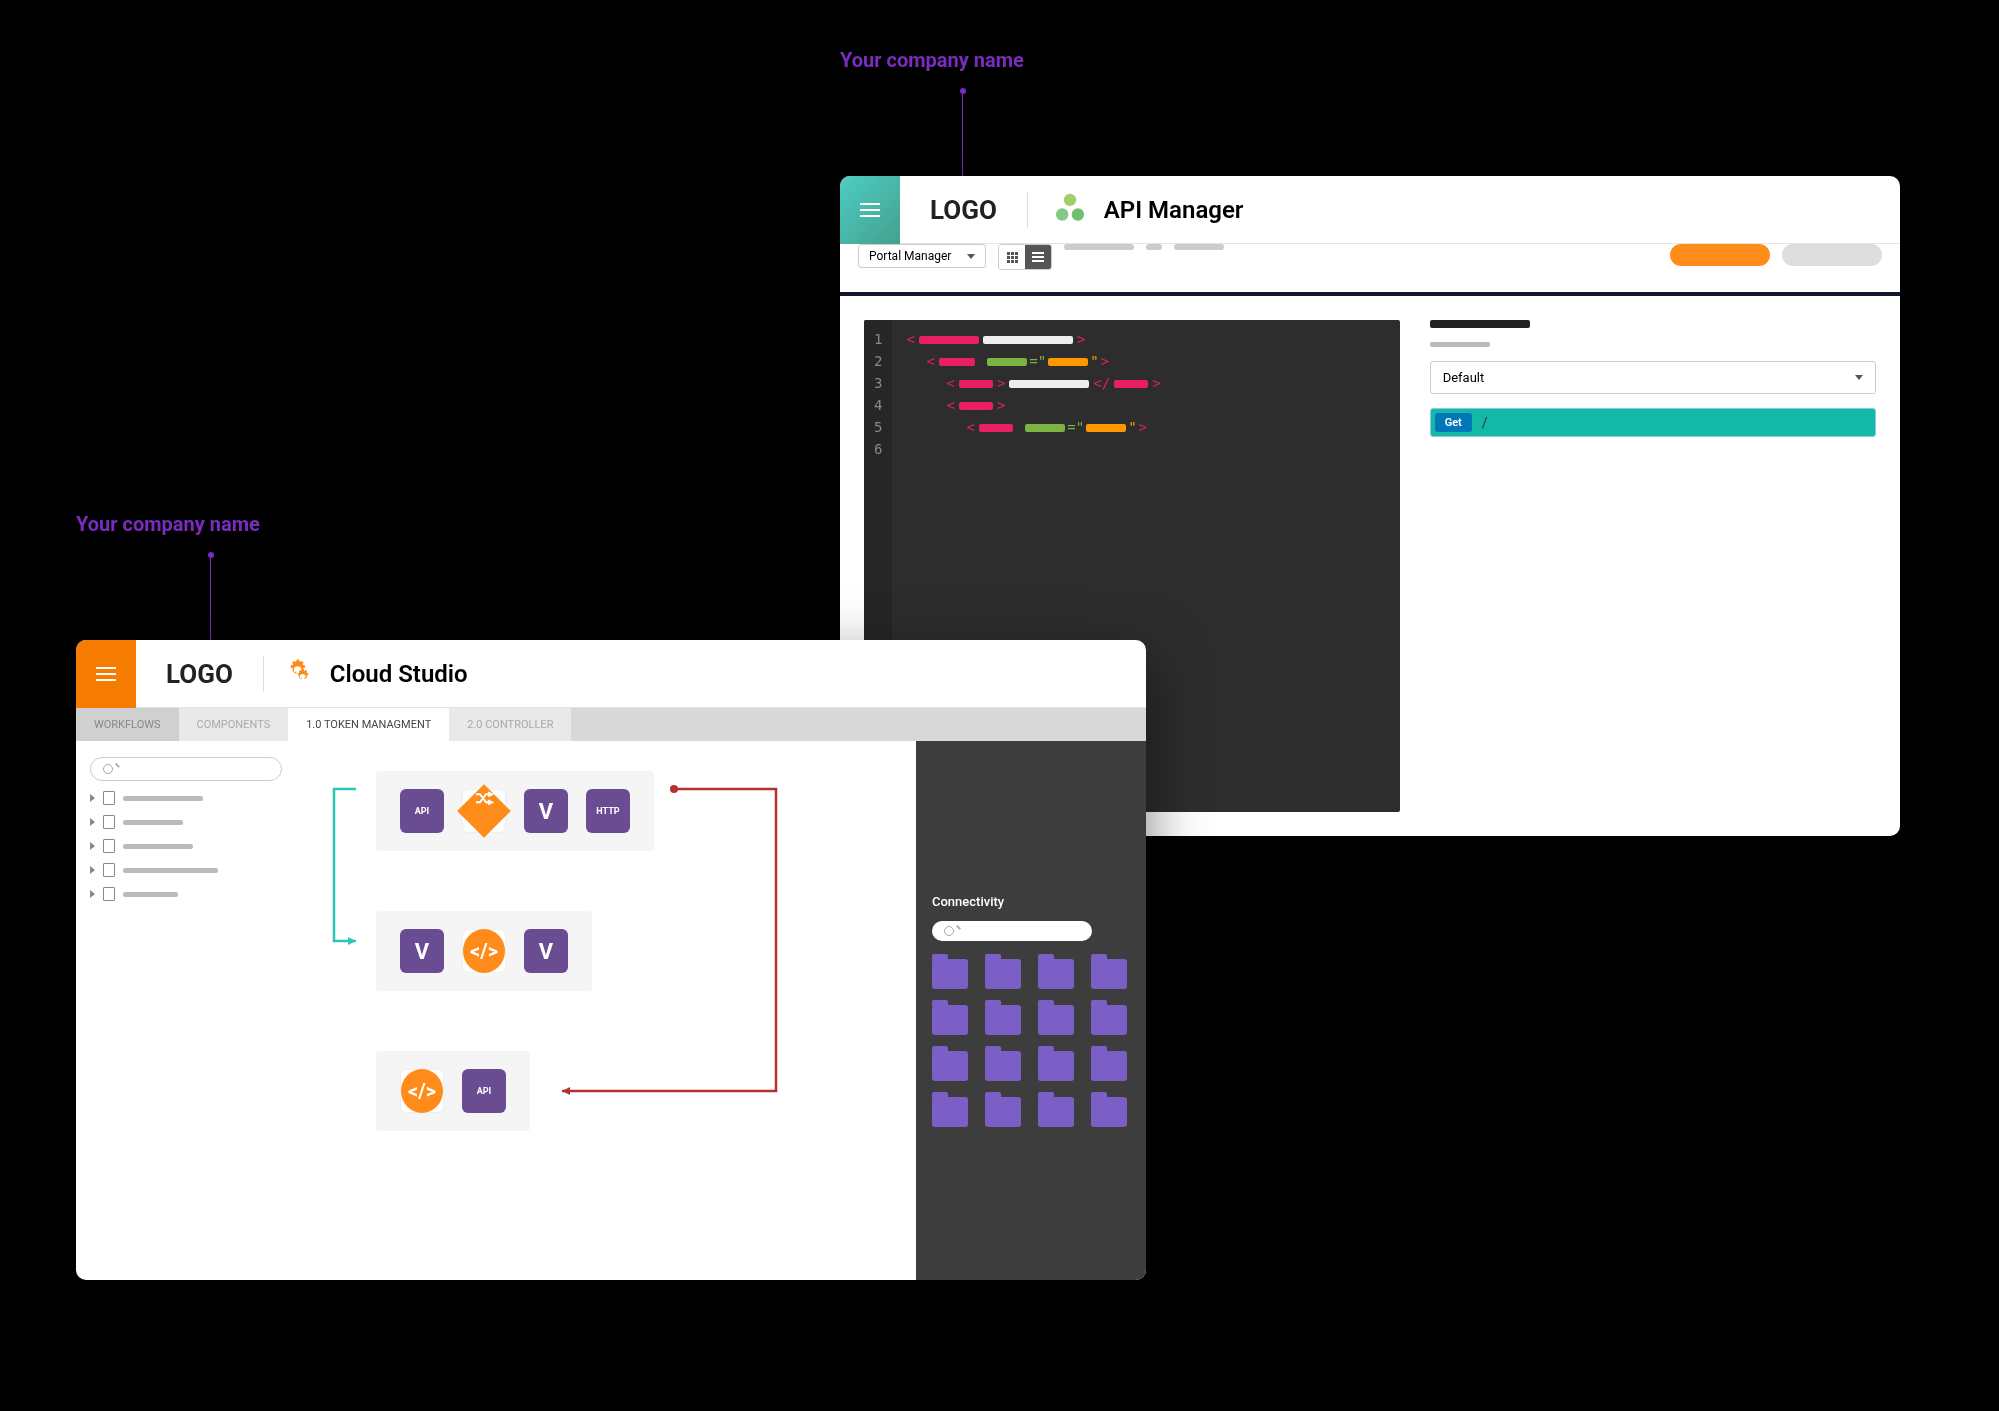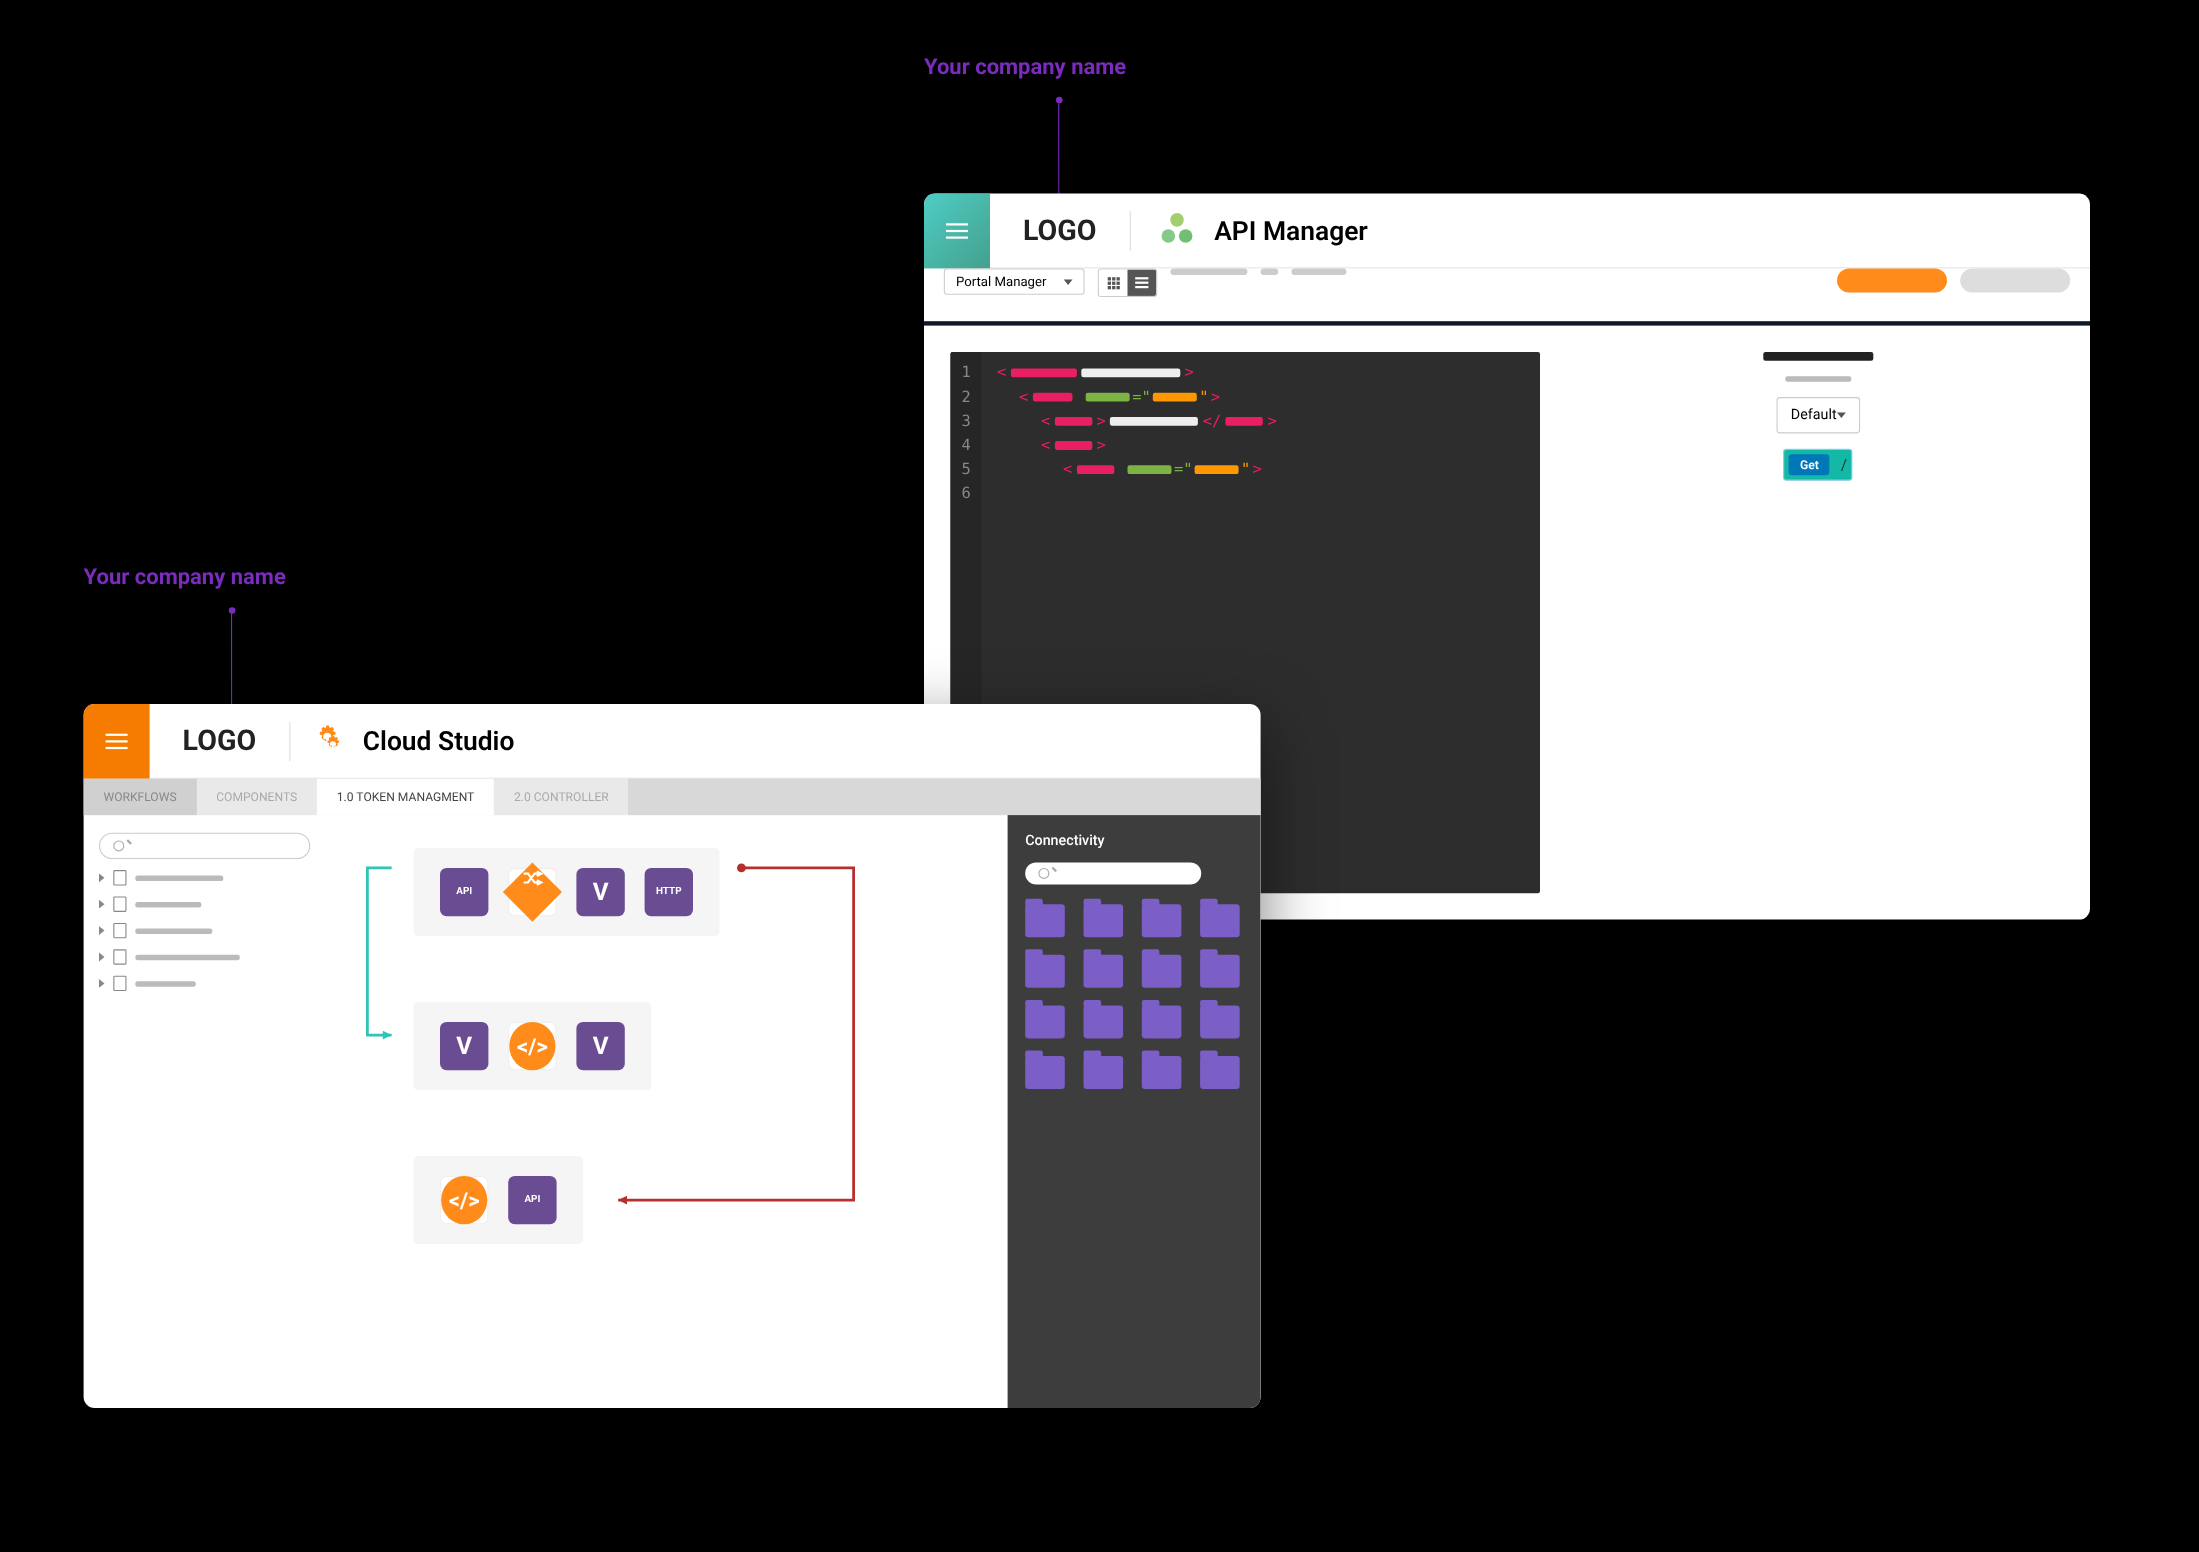--- a/index.html
+++ b/index.html
@@ -177,21 +177,21 @@
   .code-lines .seg { display: inline-block; height: 8px; border-radius: 2px; vertical-align: middle; margin: 0 2px; }
   .c-pink { background: #e91e63; }
   .c-green { background: #7cb342; }
   .c-orange { background: #ff9800; }
   .c-white { background: #eee; }
   .bracket { color: #e91e63; padding: 0 2px; }
   .bracket-o { color: #ff9800; }
   .bracket-g { color: #7cb342; }
 
   .right-col {
-    flex: 1; display: flex; flex-direction: column; gap: 14px; align-items: center;
+    flex: 1; display: flex; flex-direction: column; gap: 14px;
   }
   .rc-header { width: 100px; height: 8px; background: #222; border-radius: 2px; }
   .rc-sub { width: 60px; height: 5px; background: #bbb; border-radius: 2px; }
   .rc-select {
     border: 1px solid #ccc; border-radius: 3px;
     padding: 8px 12px; font-size: 13px;
     display: flex; justify-content: space-between; align-items: center;
   }
   .get-row {
     border: 1px solid #8ecae6;
@@ -288,21 +288,21 @@
   .node-white { background: #fff; border: 1px solid #eee; }
   .node-orange-circ {
     background: #ff8c1a; border-radius: 50%;
   }
   .v-letter { font-size: 22px; font-weight: 700; }
   .codeb-icon { font-size: 20px; font-weight: 700; }
 
   .cs-right {
     width: 230px; background: #3d3d3d;
     padding: 16px; color: #fff;
-    display: flex; flex-direction: column; gap: 12px;
+    display: flex; flex-direction: column; gap: 12px; justify-content: center;
   }
   .cs-right-title { font-size: 13px; font-weight: 500; }
   .search-dark {
     background: #fff; border-radius: 20px;
     padding: 5px 12px; display: flex; align-items: center; gap: 8px;
     color: #aaa; width: 160px;
   }
   .folder-grid {
     display: grid; grid-template-columns: repeat(4, 1fr);
     gap: 16px 14px;

